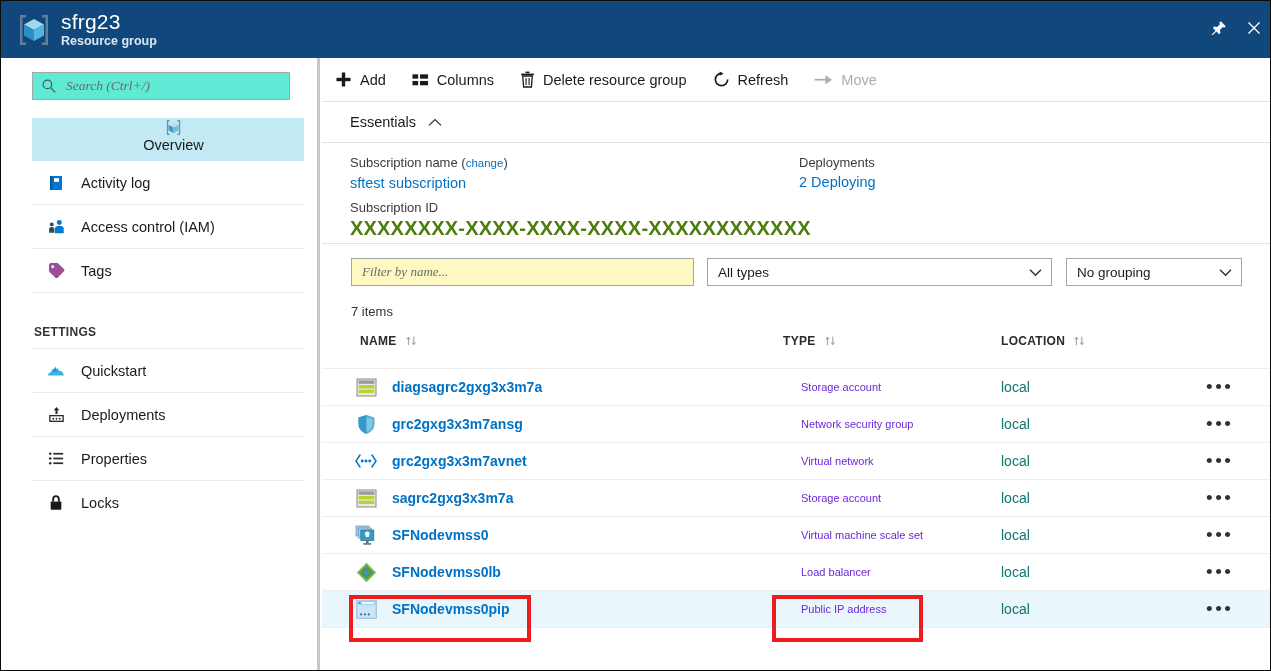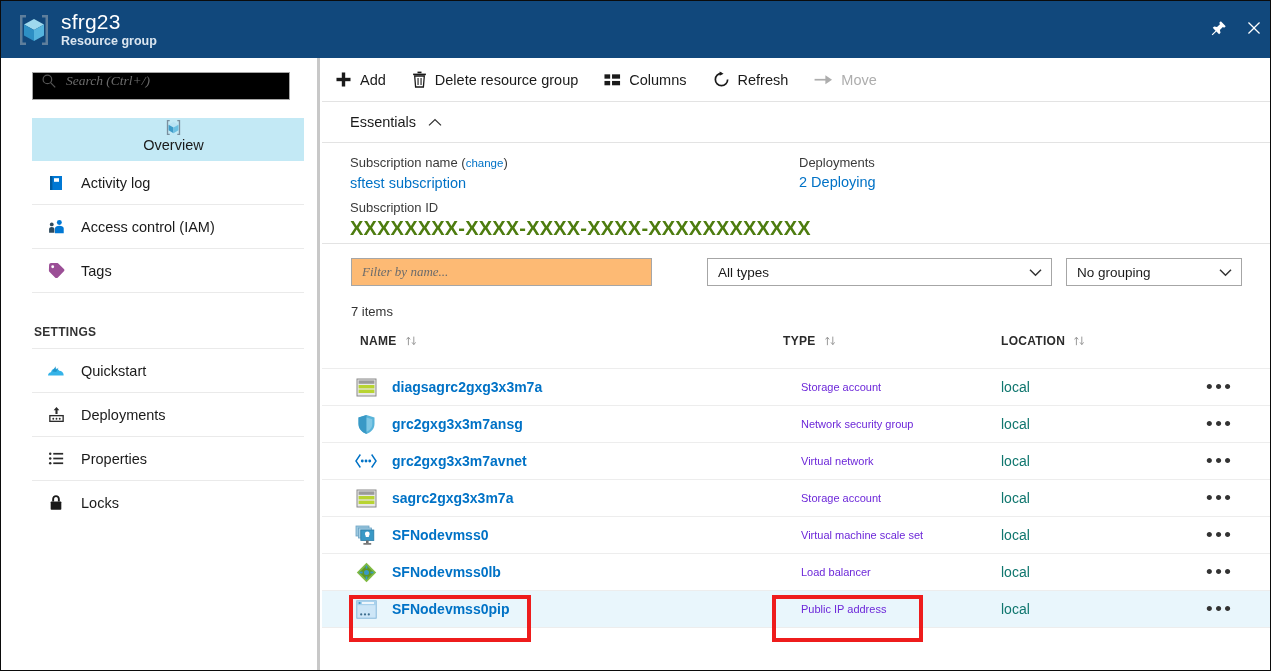--- a/index.html
+++ b/index.html
@@ -38,22 +38,22 @@
   #close-btn{left:1238px;}
   
   .leftnav{
     position:absolute;left:1px;top:57px;width:318px;height:612px;
     background:#ffffff;
     border-right:3px solid #c8c8c8;
     box-sizing:border-box;
   }
   .srch{
     position:absolute;left:30px;top:14px;width:258px;height:28px;
-    border:1px solid #a6a6a6;box-sizing:border-box;background:#000000;
-    display:flex;align-items:flex-start;
+    border:1px solid #a6a6a6;box-sizing:border-box;background:#5eead4;
+    display:flex;align-items:center;
   }
   .srch svg{margin-left:8px;flex:none;}
   .srch .ph{
     margin-left:9px;color:#6b6b6b;font-size:13.5px;font-style:italic;
     font-family:"Liberation Serif", serif;
   }
   .navlist{position:absolute;left:30px;top:60px;width:272px;}
   .navitem{
     position:relative;height:43px;display:flex;align-items:center;
     border-bottom:1px solid #eaeaea;cursor:pointer;
@@ -101,22 +101,22 @@
   .ecol2{position:absolute;left:477px;top:10px;}
   .ekey{font-size:13px;color:#3a3a3a;line-height:19px;}
   .elink{font-size:14.5px;color:#0072c6;line-height:21px;cursor:pointer;}
   .echange{font-size:11.5px;color:#0072c6;cursor:pointer;}
   .emono{font-size:20px;color:#4d7c0f;font-weight:700;line-height:22px;letter-spacing:.2px;}
   
   .filtrow{
     position:absolute;left:0;top:186px;width:949px;height:54px;
   }
   .filtinput{
-    position:absolute;left:29px;top:14px;width:301px;height:28px;
-    border:1px solid #a6a6a6;box-sizing:border-box;background:#fdba74;
+    position:absolute;left:29px;top:14px;width:343px;height:28px;
+    border:1px solid #a6a6a6;box-sizing:border-box;background:#fef9c3;
     display:flex;align-items:center;
   }
   .filtinput .ph{
     margin-left:10px;color:#6b6b6b;font-size:13px;font-style:italic;
     font-family:"Liberation Serif", serif;
   }
   .sel1{
     position:absolute;left:385px;top:14px;width:345px;height:28px;
   }
   .sel2{
@@ -325,41 +325,41 @@
           <svg width="17" height="17" viewBox="0 0 16 16">
             <rect x="6.4" y="1.4" width="3.2" height="13.2" fill="#1a1a1a"></rect>
             <rect x="1.4" y="6.4" width="13.2" height="3.2" fill="#1a1a1a"></rect>
           </svg>
         </span>
         <span>Add</span>
       </div>
 
       <div class="tbtn">
         <span class="tico">
+          <svg width="17" height="14" viewBox="0 0 18 14">
+            <rect x="0.5" y="1" width="6" height="4.6" fill="#1a1a1a"></rect>
+            <rect x="8.5" y="1" width="8.5" height="4.6" fill="#1a1a1a"></rect>
+            <rect x="0.5" y="8" width="6" height="4.6" fill="#1a1a1a"></rect>
+            <rect x="8.5" y="8" width="8.5" height="4.6" fill="#1a1a1a"></rect>
+          </svg>
+        </span>
+        <span>Columns</span>
+      </div>
+
+      <div class="tbtn">
+        <span class="tico">
           <svg width="15" height="17" viewBox="0 0 14 17">
             <rect x="0.6" y="2.6" width="12.8" height="1.6" fill="#1a1a1a"></rect>
             <rect x="5" y="0.6" width="4" height="1.6" fill="#1a1a1a"></rect>
             <path d="M2.2 5 H11.8 L10.9 16 H3.1 Z" fill="none" stroke="#1a1a1a" stroke-width="1.3"></path>
             <rect x="5" y="7" width="1.1" height="7" fill="#1a1a1a"></rect>
             <rect x="8" y="7" width="1.1" height="7" fill="#1a1a1a"></rect>
           </svg>
         </span>
         <span>Delete resource group</span>
-      </div>
-
-      <div class="tbtn">
-        <span class="tico">
-          <svg width="17" height="14" viewBox="0 0 18 14">
-            <rect x="0.5" y="1" width="6" height="4.6" fill="#1a1a1a"></rect>
-            <rect x="8.5" y="1" width="8.5" height="4.6" fill="#1a1a1a"></rect>
-            <rect x="0.5" y="8" width="6" height="4.6" fill="#1a1a1a"></rect>
-            <rect x="8.5" y="8" width="8.5" height="4.6" fill="#1a1a1a"></rect>
-          </svg>
-        </span>
-        <span>Columns</span>
       </div>
 
       <div class="tbtn">
         <span class="tico">
           <svg width="17" height="17" viewBox="0 0 18 18">
             <path d="M9 2.5 A6.5 6.5 0 1 0 15.5 9" fill="none" stroke="#1a1a1a" stroke-width="1.8"></path>
             <polygon points="7,0.6 11.2,2.8 7,5.1" fill="#1a1a1a"></polygon>
           </svg>
         </span>
         <span>Refresh</span>

